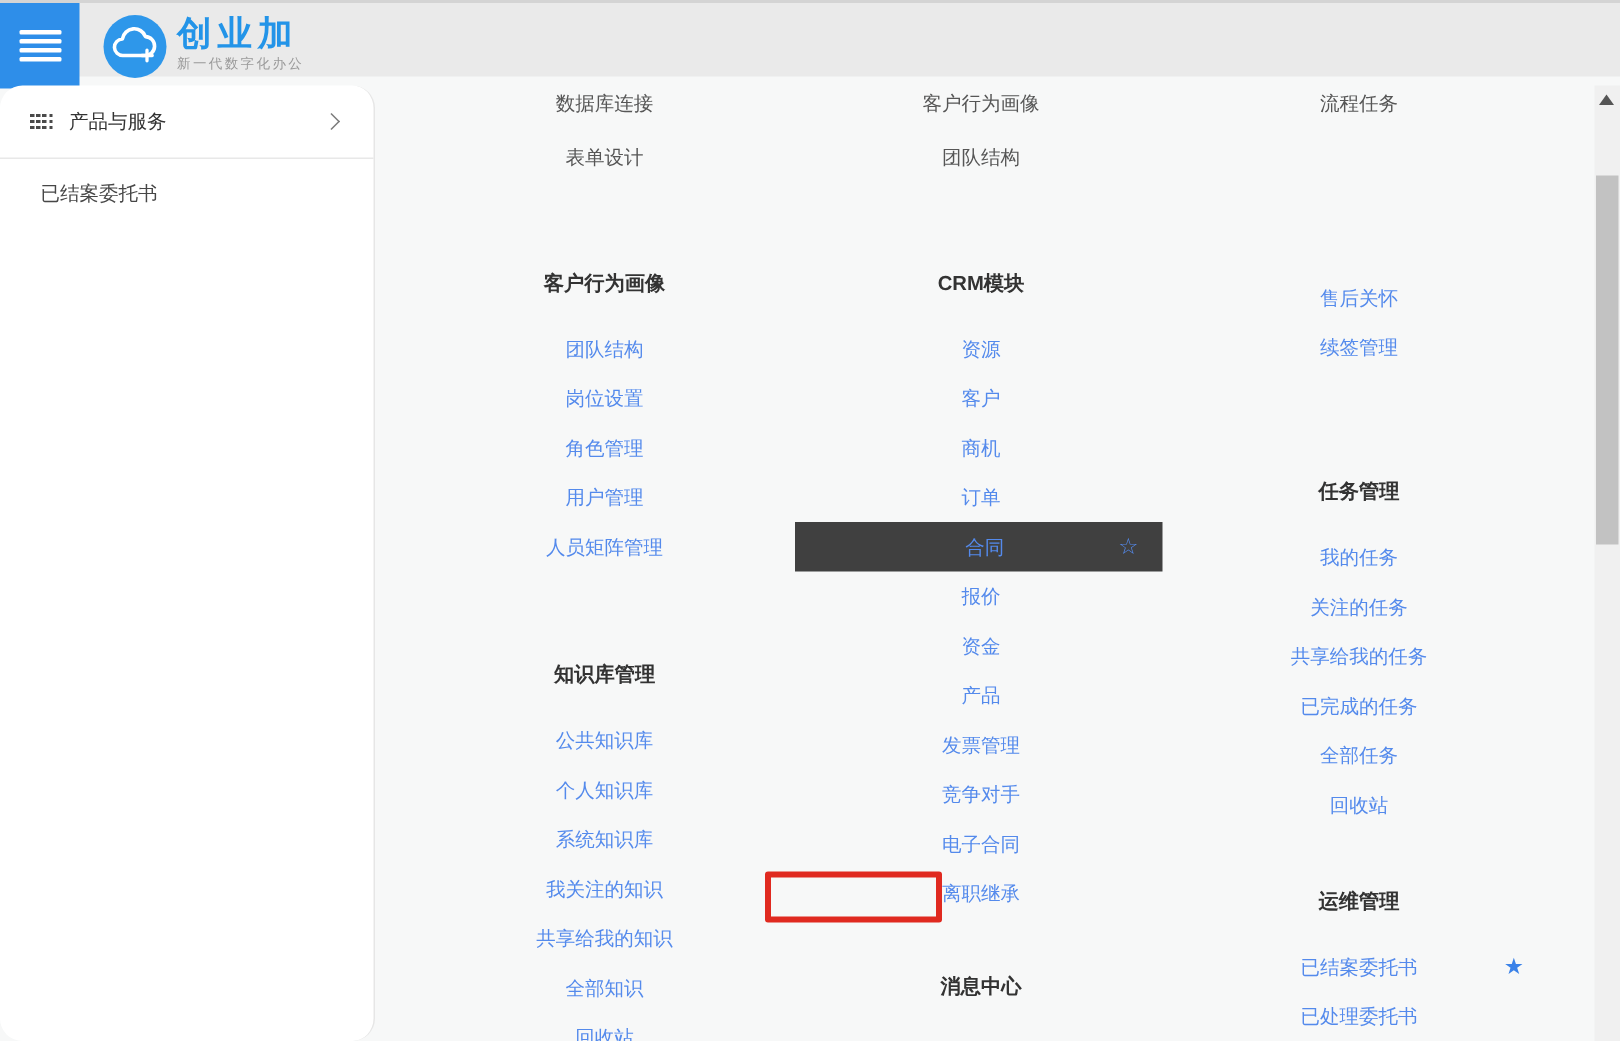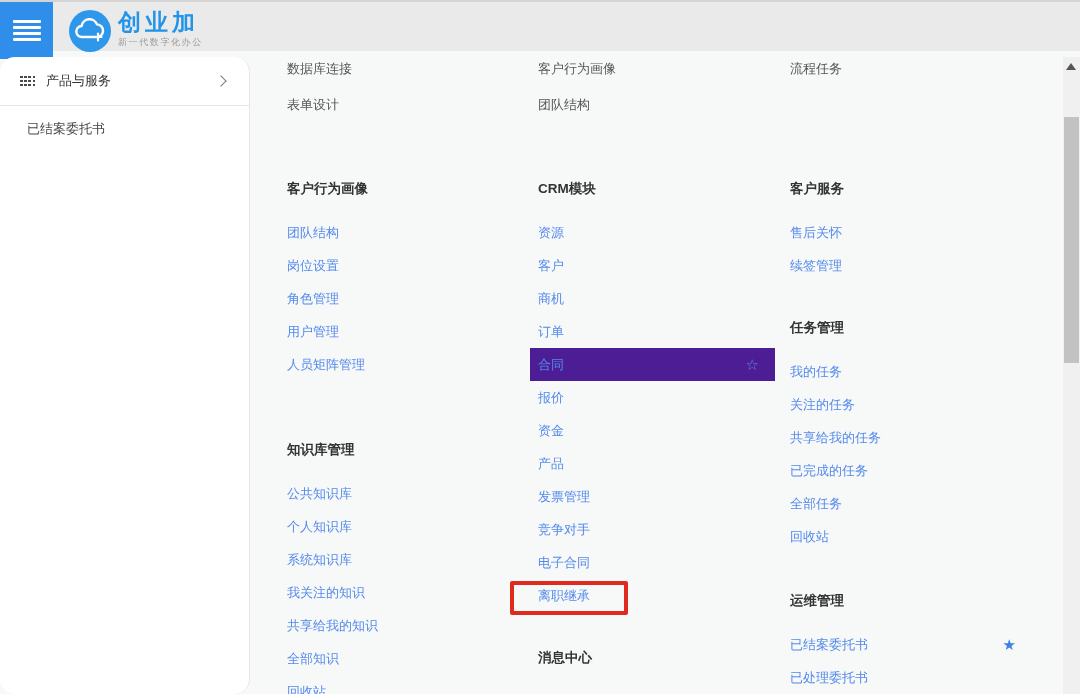--- a/index.html
+++ b/index.html
@@ -34,26 +34,26 @@
     padding:0 18px 0 20px;cursor:pointer;
   }
   .grid-icon{width:14px;display:grid;grid-template-columns:repeat(4,2.6px);grid-gap:1.6px;margin-right:12px;}
   .grid-icon i{width:2.6px;height:2.6px;background:#4a4a4a;display:block;}
   .side-primary-label{font-size:13px;color:#333;flex:1;}
   .chev{width:7px;height:7px;border-top:1.6px solid #7a7a7a;border-right:1.6px solid #7a7a7a;transform:rotate(45deg);margin-right:6px;}
   .side-item{font-size:13px;color:#474747;padding:14px 0 0 27px;height:26px;cursor:pointer;}
   
   .content{position:absolute;left:250px;top:57px;width:830px;height:637px;overflow:hidden;}
   .col{position:absolute;top:0;width:232px;}
-  .section{position:absolute;left:0;width:232px;}
+  .section{position:absolute;left:0;width:232px;text-align:center;}
   .sec-title{font-size:13.5px;font-weight:bold;color:#333;line-height:34px;height:34px;}
   .sec-items{margin-top:10px;}
   .menu-item{font-size:13px;line-height:33px;height:33px;color:#548aec;cursor:pointer;position:relative;box-sizing:border-box;white-space:nowrap;}
   .menu-item.plain{color:#565656;line-height:36px;height:36px;cursor:pointer;}
-  .menu-item.highlighted{background:#4c1d95;margin-left:-8px;padding-left:8px;width:245px;}
+  .menu-item.highlighted{background:#404040;margin-left:-8px;padding-left:8px;width:245px;}
   .star{position:absolute;top:0;font-size:15px;line-height:33px;}
   .star.outline{right:16px;color:#548aec;}
   .star.filled{right:6px;color:#3b82e8;}
   
   .annotation-box{
     position:absolute;left:260px;top:524px;width:118px;height:34px;
     border:4px solid #e02a20;border-radius:2px;box-sizing:border-box;pointer-events:none;
   }
   
   .scrollbar{position:absolute;right:0;top:57px;width:17px;height:637px;background:#f0f0f0;}
@@ -170,21 +170,20 @@
           <div class="sec-items"></div>
         </div>
       </div>
       <div class="col" style="left: 540px;">
         <div class="section" style="top: -6px;">
           <div>
             <div class="menu-item plain"><span>流程任务</span></div>
           </div>
         </div>
         <div class="section" style="top: 115px;">
-          <div class="sec-title">客户服务</div>
           <div class="sec-items">
             <div class="menu-item"><span>售后关怀</span></div>
             <div class="menu-item"><span>续签管理</span></div>
           </div>
         </div>
         <div class="section" style="top: 254px;">
           <div class="sec-title">任务管理</div>
           <div class="sec-items">
             <div class="menu-item"><span>我的任务</span></div>
             <div class="menu-item"><span>关注的任务</span></div>

